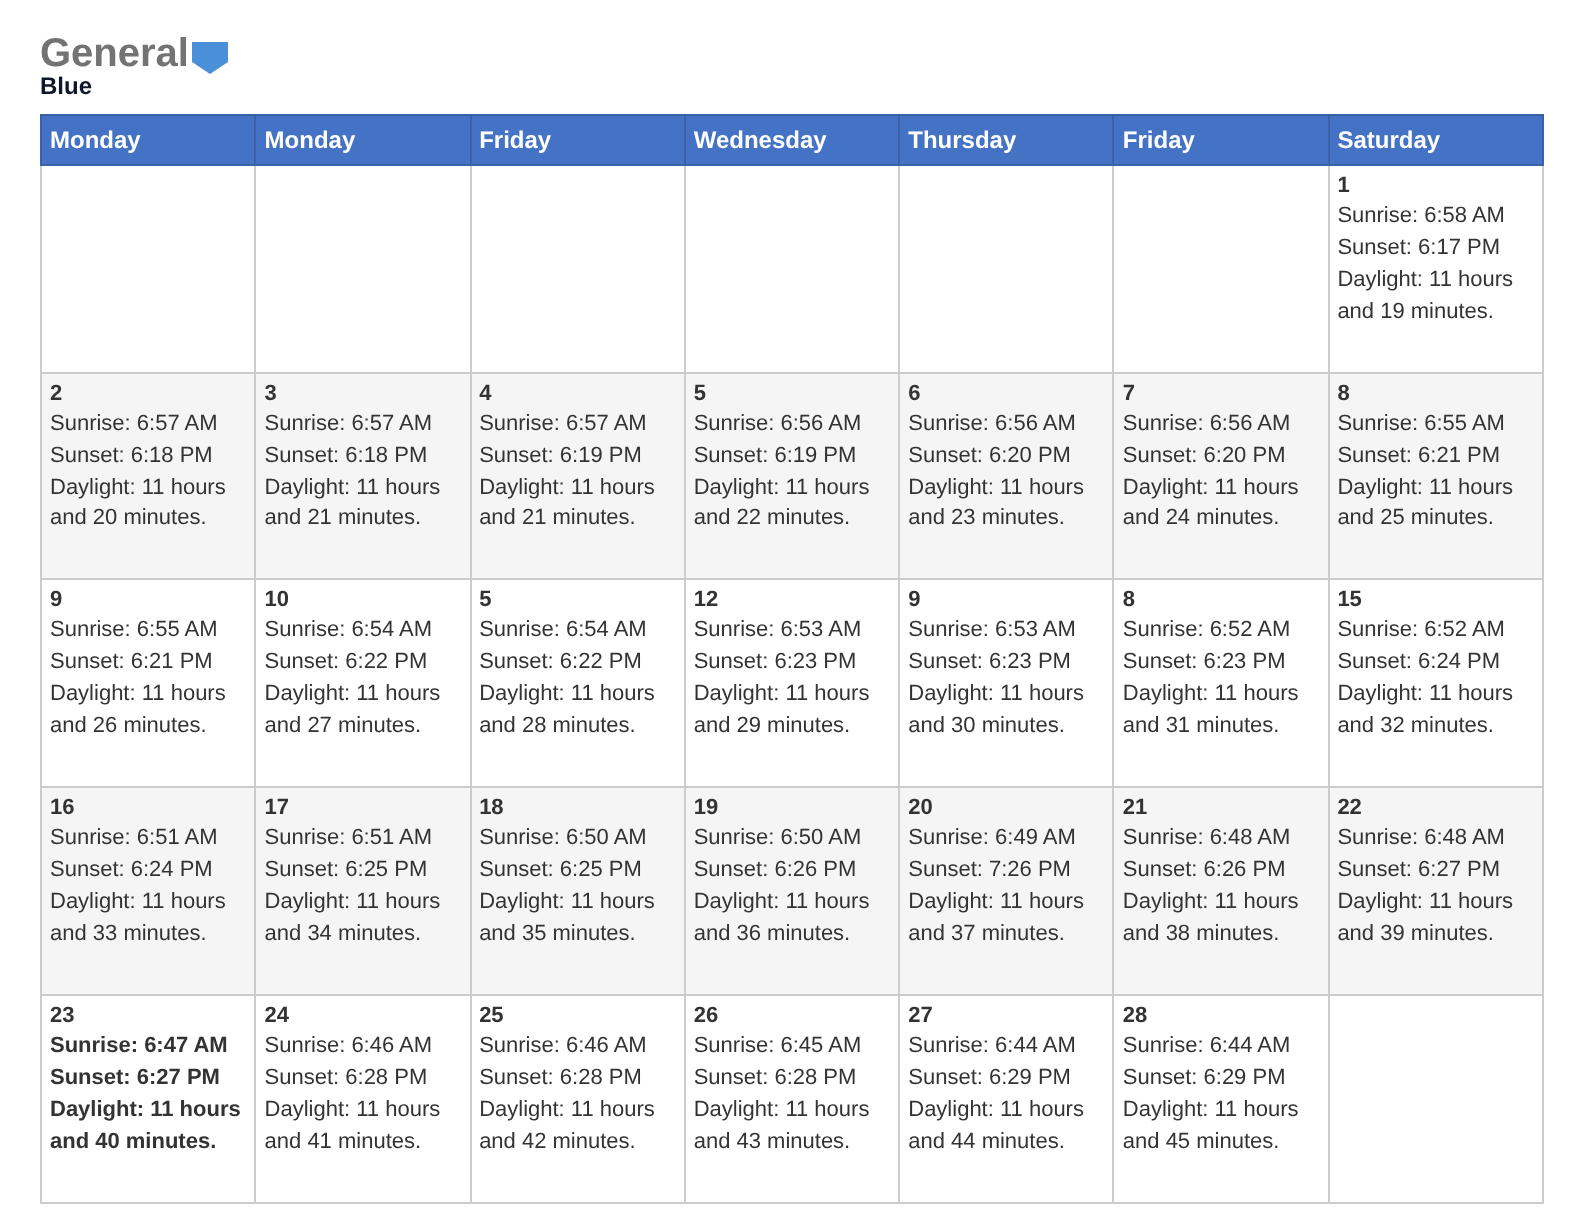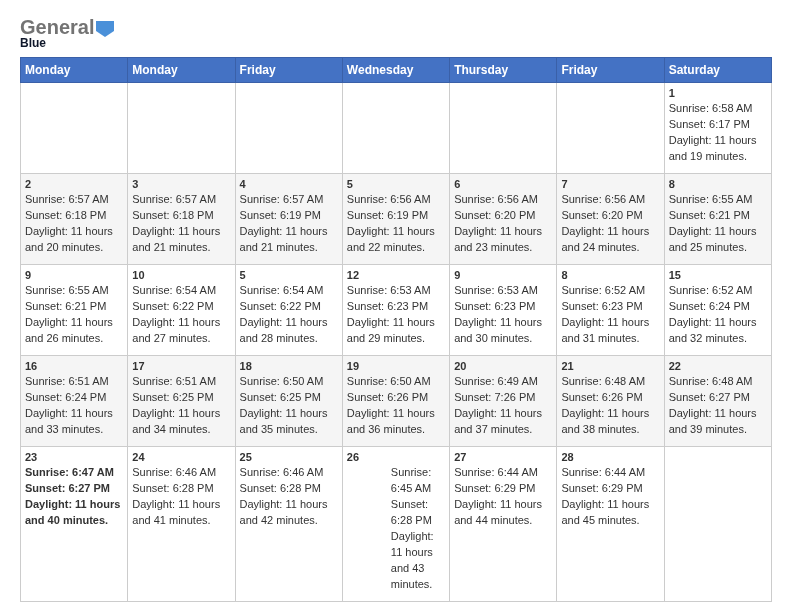--- a/index.html
+++ b/index.html
@@ -280,21 +280,21 @@
 Daylight: 11 hours and 41 minutes.</div>
           </td>
           <td>
             <span class="day-num">25</span>
             <div class="day-info" style="white-space: pre-wrap;">Sunrise: 6:46 AM
 Sunset: 6:28 PM
 Daylight: 11 hours and 42 minutes.</div>
           </td>
           <td>
             <span class="day-num">26</span>
-            <div class="day-info" style="white-space: pre-wrap; margin-left: 44px;">Sunrise: 6:45 AM
+            <div class="day-info" style="white-space: pre-wrap;">Sunrise: 6:45 AM
 Sunset: 6:28 PM
 Daylight: 11 hours and 43 minutes.</div>
           </td>
           <td>
             <span class="day-num">27</span>
             <div class="day-info" style="white-space: pre-wrap;">Sunrise: 6:44 AM
 Sunset: 6:29 PM
 Daylight: 11 hours and 44 minutes.</div>
           </td>
           <td>

